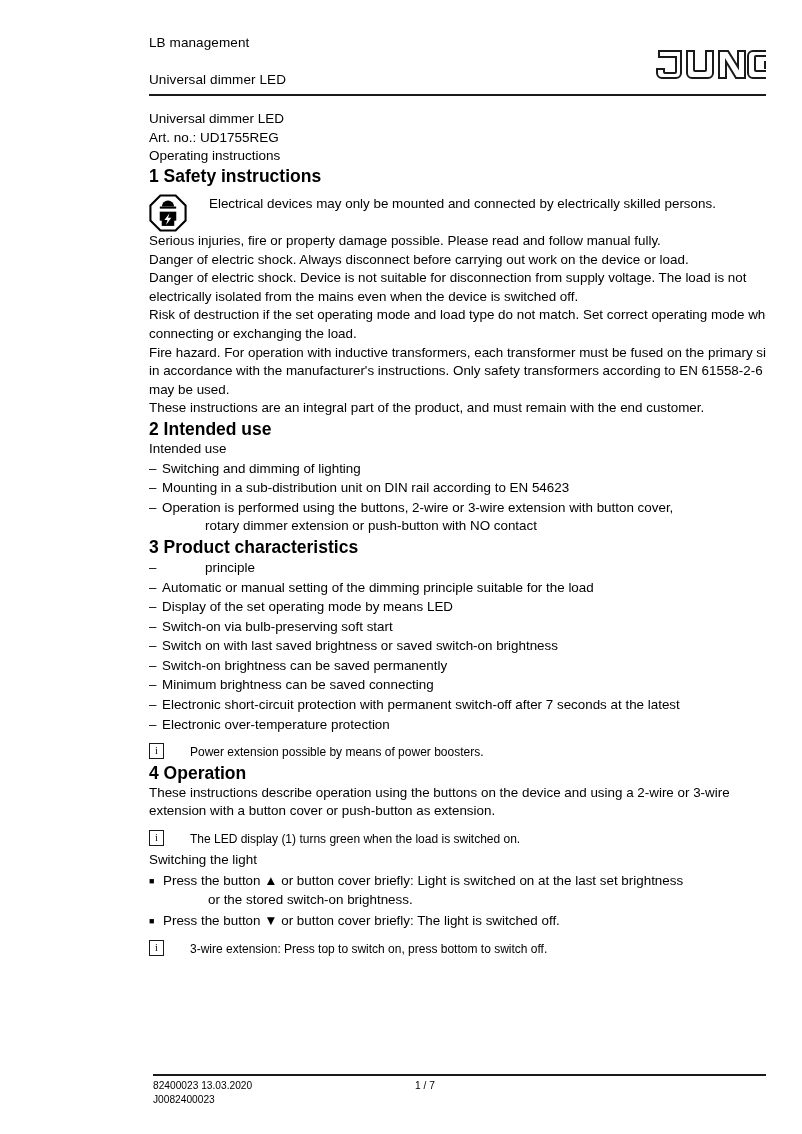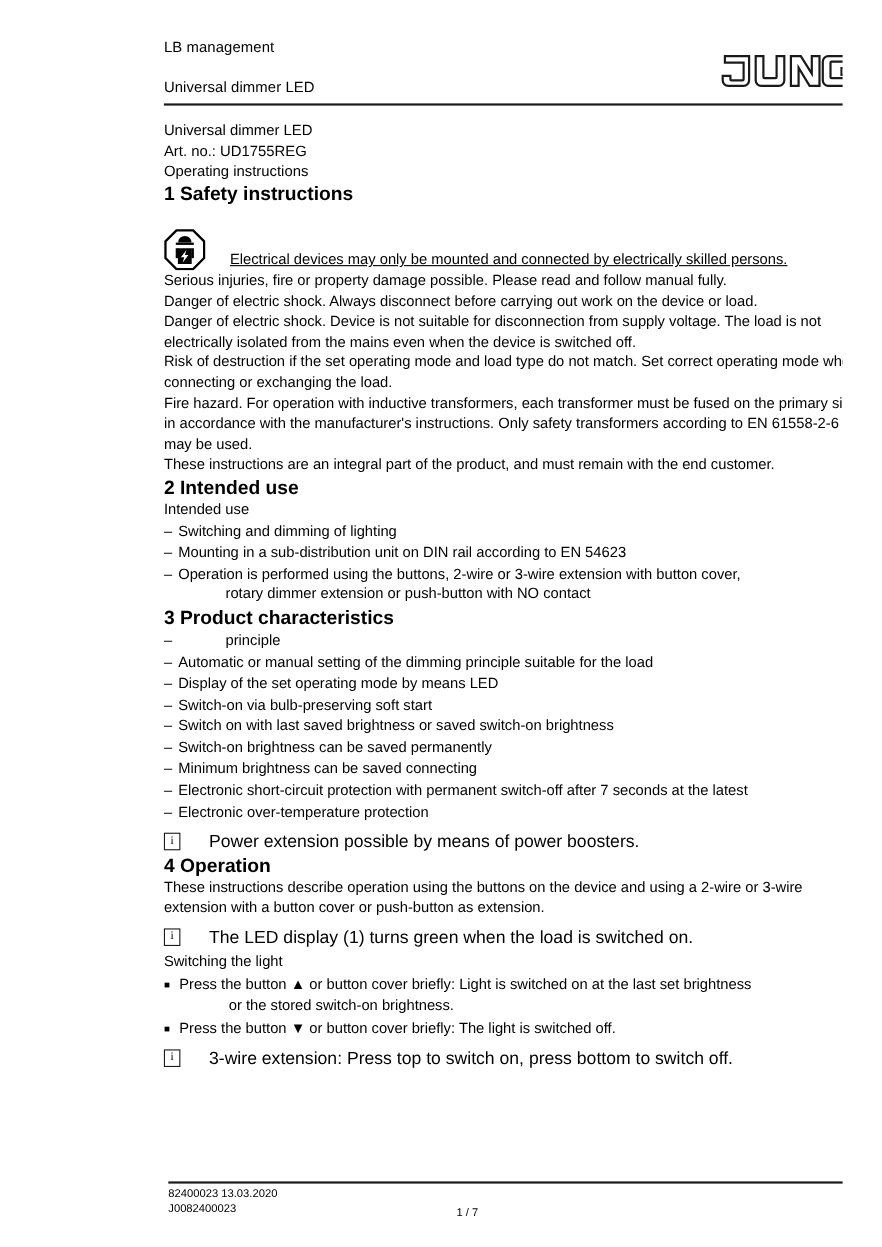--- a/index.html
+++ b/index.html
@@ -90,24 +90,23 @@
     text-align: left;
   }
   .gap-5  { margin-top: 5px; }
   .gap-7  { margin-top: 7px; }
   .gap-9  { margin-top: 9px; }
   .gap-12 { margin-top: 12px; }
 
   
   .warn-row {
     display: flex;
-    align-items: flex-end;
-    margin-top: 21px;
+    align-items: flex-start;
+    margin-top: 7px;
     min-height: 38px;
-    text-decoration: underline;
   }
   .warn-icon {
     width: 38px;
     height: 38px;
     flex: 0 0 38px;
     margin-right: 22px;
   }
   .warn-icon svg { display: block; width: 38px; height: 38px; }
   .warn-text {
     font-size: 13.4px;
@@ -176,21 +175,21 @@
     border: 1.2px solid #1a1a1a;
     font-size: 10.5px;
     line-height: 14px;
     text-align: center;
     font-family: "Liberation Serif", serif;
     margin-right: 26px;
     box-sizing: border-box;
     background: #fff;
   }
   .info-text {
-    font-size: 16px;
+    font-size: 12px;
     line-height: 18.6px;
   }
 
   .subhead {
     font-size: 13.4px;
     line-height: 18.6px;
     margin-top: 2px;
   }
 
   
@@ -216,21 +215,20 @@
     top: 0;
     font-size: 10.2px;
     line-height: 14px;
   }
   .f-center {
     position: absolute;
     left: 262px;
     top: 0;
     font-size: 10.2px;
     line-height: 14px;
-    margin-top: 17px;
   }
 </style>
 </head>
 <body>
 
 <div class="page">
 
   <div class="content">
 
     <div class="doc-header">

